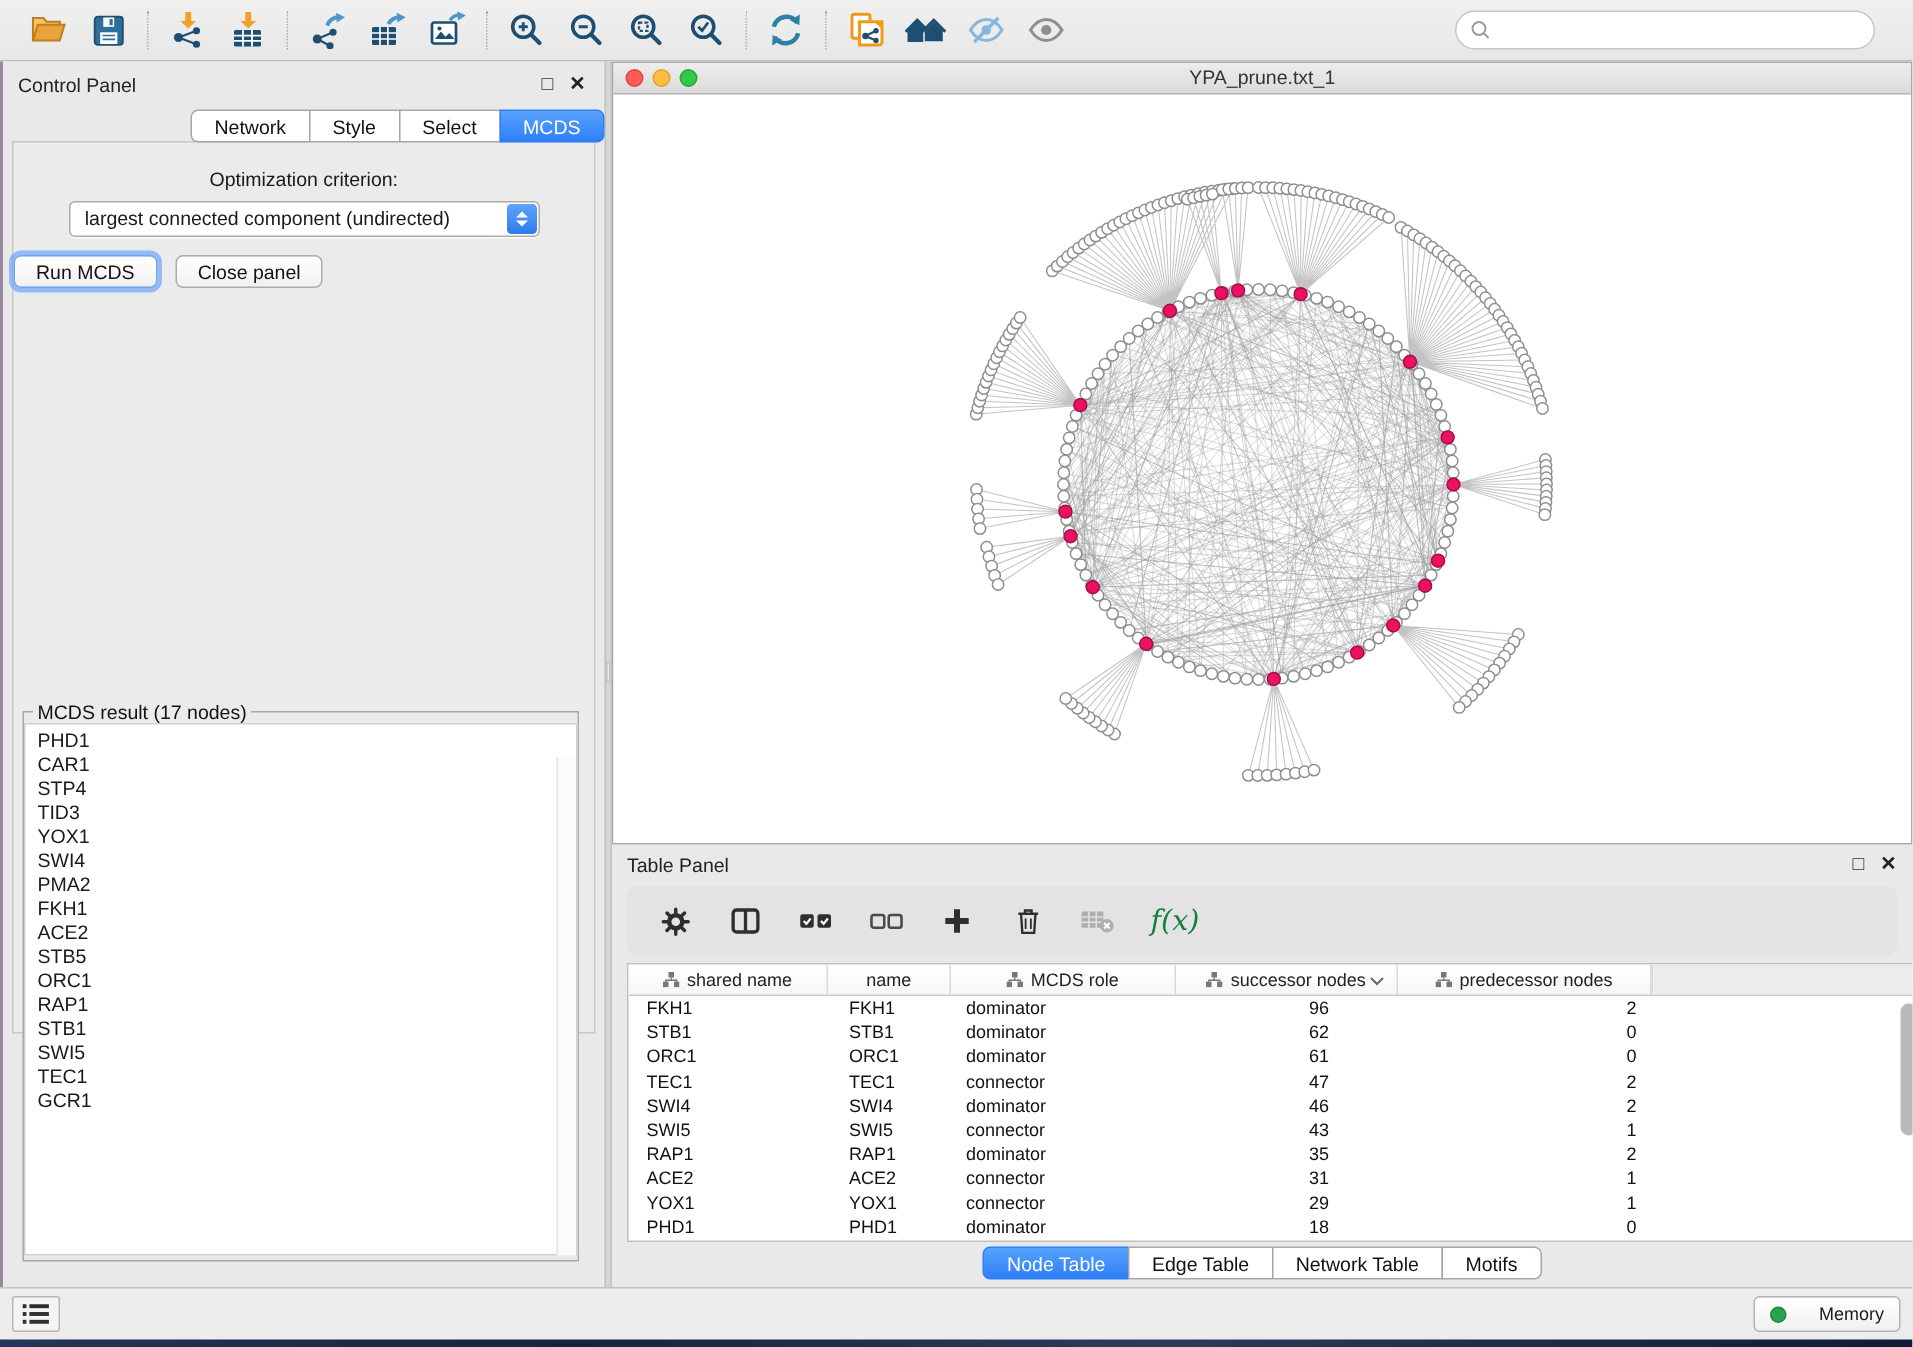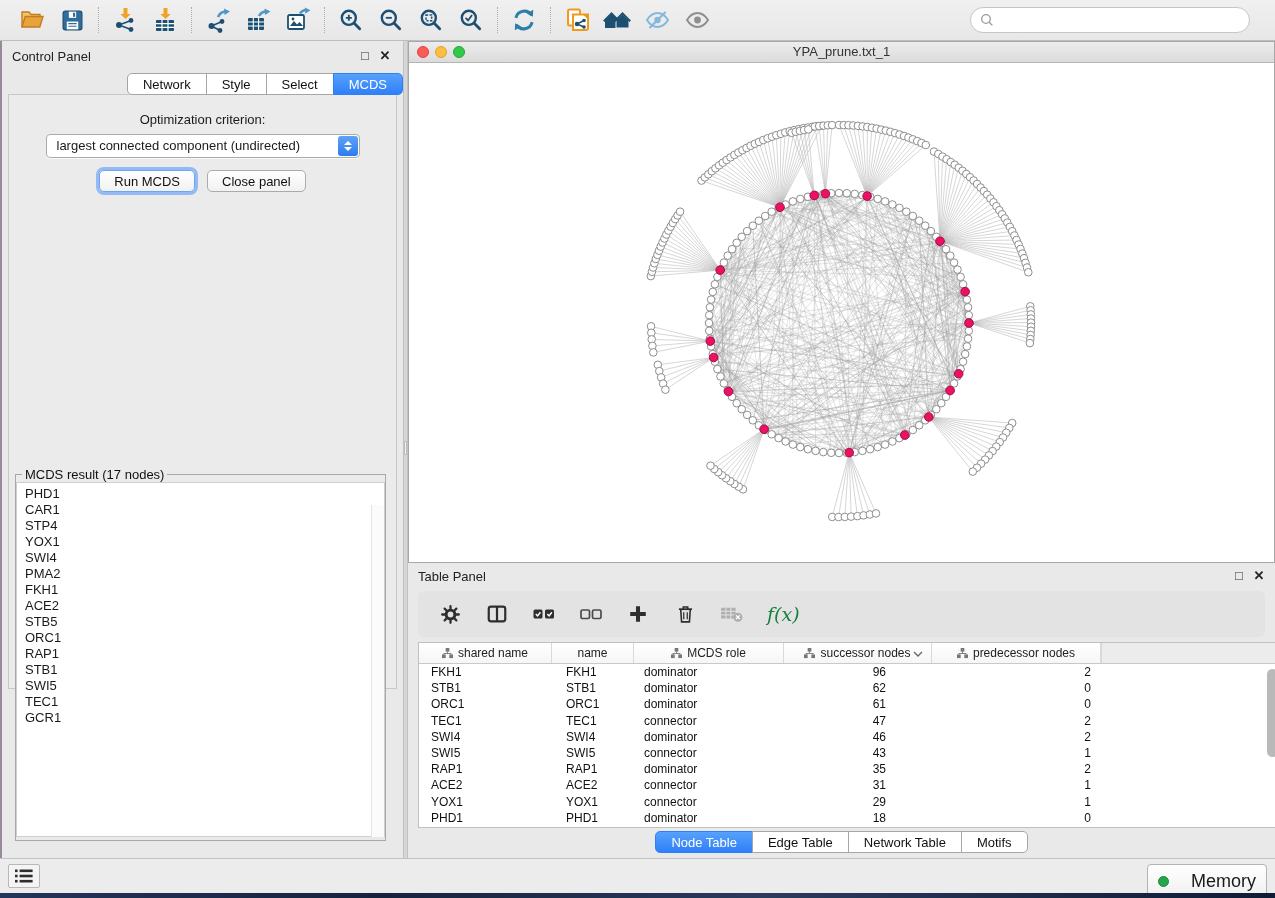--- a/index.html
+++ b/index.html
@@ -42,21 +42,21 @@
     background:#EBEBEB; border:1px solid #C8C8C8; }
   .opt-label { margin-top:17px; text-align:center; font-size:13px; }
   .combo { position:relative; margin:7px auto 0 auto; width:314px; height:24px; background:#fff;
     border:1px solid #ABABAB; border-radius:4px; font-size:13px; line-height:22px; padding-left:10px;
     box-shadow:0 1px 0 rgba(255,255,255,.7); }
   .combo-stepper { position:absolute; right:1px; top:1px; width:20px; height:20px; border-radius:3px;
     background:linear-gradient(#5EA3F9,#2E7BEF); display:flex; flex-direction:column; align-items:center; justify-content:center; gap:2px; }
   .combo-stepper i { display:block; width:0; height:0; border-left:4px solid transparent; border-right:4px solid transparent; }
   .combo-stepper .up { border-bottom:4px solid #fff; }
   .combo-stepper .dn { border-top:4px solid #fff; }
-  .cp-buttons { margin-top:12px; display:flex; justify-content:center; gap:12px; }
+  .cp-buttons { margin-top:12px; display:flex; gap:12px; }
   .mac-btn { height:22px; padding:0 14px; font-size:13px; font-family:inherit; color:#111;
     background:linear-gradient(#FFFFFF,#F1F1F1); border:1px solid #ABABAB; border-radius:5px; }
   .mac-btn.focused { box-shadow:0 0 0 3px rgba(110,165,250,.7); border-color:#6FA5EF; }
 
   .mcds-fieldset { position:absolute; left:6px; top:372px; width:371px; height:374px;
     border:1px solid #A8A8A8; background:transparent; }
   .mcds-fieldset legend { font-size:13px; color:#111; padding:0 3px; margin-left:6px; }
   .mcds-list { position:relative; width:100%; height:355px; background:#fff; border:1px solid #CFCFCF;
     overflow:hidden; }
   .mcds-scroll { position:absolute; right:0; top:0; bottom:0; width:13px; background:#FBFBFB; border-left:1px solid #E4E4E4; }
@@ -106,22 +106,22 @@
   .tcell.l0{ padding-left:12px; } .tcell.l1{ padding-left:14px; } .tcell.l2{ padding-left:10px; }
   .tcell.r3{ text-align:right; padding-right:46px; } .tcell.r4{ text-align:right; padding-right:10px; }
   .tscroll { position:absolute; right:2px; top:26px; width:11px; height:88px; background:#B9B9B9; border-radius:6px; }
 
   .tp-tabs { position:absolute; left:0; top:268px; width:100%; display:flex; justify-content:center; }
 
   
   .statusbar { position:absolute; left:0; top:858px; width:1275px; height:35px; background:#ECECEC; border-top:1px solid #C3C3C3; }
   .list-btn { position:absolute; left:8px; top:5px; width:32px; height:24px; background:#F4F4F4;
     border:1px solid #B8B8B8; border-radius:2px; display:flex; align-items:center; justify-content:center; }
-  .memory-btn { position:absolute; right:8px; top:5px; height:24px; padding:16px 10px; display:flex; align-items:center; gap:22px;
-    background:linear-gradient(#FFFFFF,#F0F0F0); border:1px solid #B3B3B3; border-radius:4px; font-size:18px; }
+  .memory-btn { position:absolute; right:8px; top:5px; height:24px; padding:6px 10px; display:flex; align-items:center; gap:22px;
+    background:linear-gradient(#FFFFFF,#F0F0F0); border:1px solid #B3B3B3; border-radius:4px; font-size:12px; }
   .mem-dot { width:11px; height:11px; border-radius:50%; background:#28A44B; border:1px solid #1E8A3C; }
 </style>
 </head>
 <body>
 
 <div class="toolbar">
   <div class="tool-btn">
     <svg width="26" height="26" viewBox="0 0 26 26">
         <path d="M3 20V5h7l2 2.5h9V9" fill="#F5C469" stroke="#C07E1E" stroke-width="1.4"></path>
         <path d="M3 20L6.2 9.5H24L20.8 20Z" fill="#E9A33C" stroke="#C07E1E" stroke-width="1.4"></path>
@@ -288,20 +288,21 @@
     <div class="cp-buttons">
       <button class="mac-btn focused">Run MCDS</button>
       <button class="mac-btn">Close panel</button>
     </div>
     <fieldset class="mcds-fieldset">
       <legend>MCDS result (17 nodes)</legend>
       <div class="mcds-list">
           <div class="mcds-item">PHD1</div>
           <div class="mcds-item">CAR1</div>
           <div class="mcds-item">STP4</div>
+          <div class="mcds-item">TID3</div>
           <div class="mcds-item">YOX1</div>
           <div class="mcds-item">SWI4</div>
           <div class="mcds-item">PMA2</div>
           <div class="mcds-item">FKH1</div>
           <div class="mcds-item">ACE2</div>
           <div class="mcds-item">STB5</div>
           <div class="mcds-item">ORC1</div>
           <div class="mcds-item">RAP1</div>
           <div class="mcds-item">STB1</div>
           <div class="mcds-item">SWI5</div>

